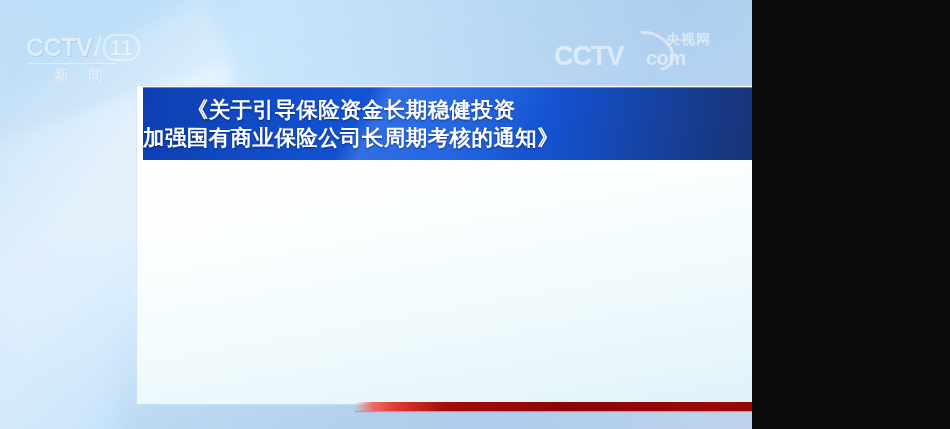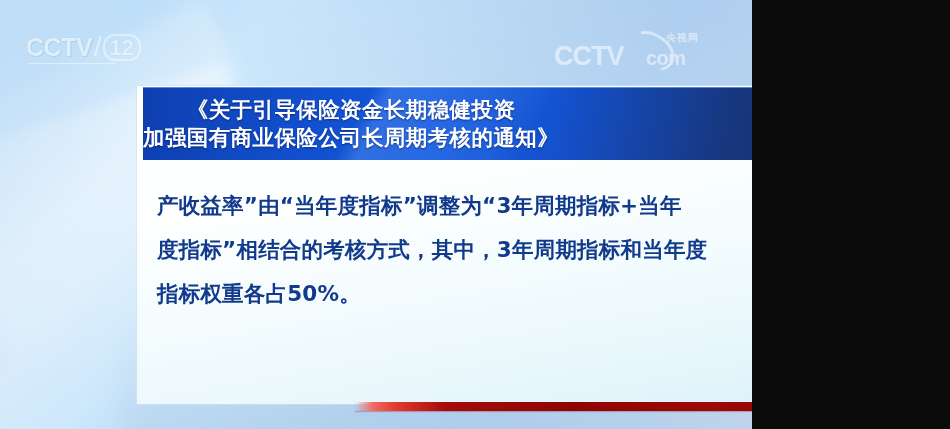--- a/index.html
+++ b/index.html
@@ -163,21 +163,21 @@
     font-weight: bold;
     font-size: 20px;
     letter-spacing: -0.5px;
     color: rgba(255,255,255,0.95);
   }
   #cctv-watermark .wm-cn {
     position: absolute;
     left: 112px; top: -2px;
     font-family: Liberation Serif, serif;
     font-weight: bold;
-    font-size: 10px;
+    font-size: 14px;
     letter-spacing: 1px;
     color: rgba(255,255,255,0.95);
   }
 
   
   #content-panel {
     position: absolute;
     left: 137px; top: 86px;
     width: 668px; height: 318px;
     background: linear-gradient(170deg,
@@ -253,40 +253,38 @@
   <div class="sheen sheen-b"></div>
   <div class="sheen sheen-c"></div>
   <div class="sheen sheen-d"></div>
   <div class="sheen sheen-e"></div>
   <div class="vignette"></div>
 
   <div id="cctv13-logo">
     <div class="cctv-row">
       <span class="cctv-word">CCTV</span>
       <span class="cctv-slash">/</span>
-      <span class="cctv-num">12</span>
+      <span class="cctv-num">11</span>
     </div>
     <div class="cctv-rule"></div>
+    <div class="cctv-sub">新 闻</div>
   </div>
 
   <div id="cctv-watermark">
     <span class="wm-main">CCTV</span>
     <span class="wm-swoosh"></span>
     <span class="wm-cn">央视网</span>
     <span class="wm-com">com</span>
   </div>
 
   <div id="content-panel">
 
     <div id="title-banner">
       <div class="title-text">《关于引导保险资金长期稳健投资
 加强国有商业保险公司长周期考核的通知》</div>
     </div>
 
-    <div id="body-text">产收益率”由“当年度指标”调整为“3年周期指标+当年
-度指标”相结合的考核方式，其中，3年周期指标和当年度
-指标权重各占50%。</div>
 
   </div>
 
   <div id="red-bar"></div>
 
 </div>
 
 </body></html>

